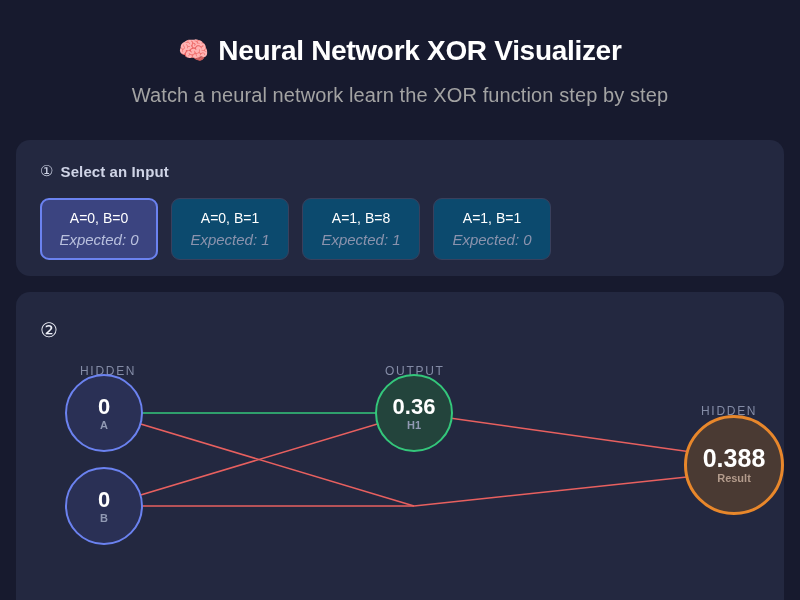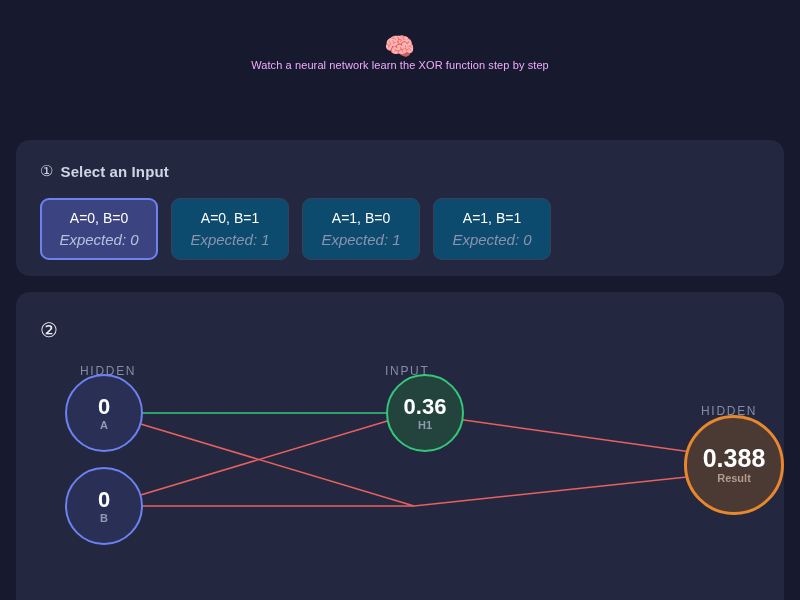--- a/index.html
+++ b/index.html
@@ -41,22 +41,23 @@
     justify-content: center;
     gap: 9px;
   }
 
   .brain-icon {
     font-size: 25px;
     line-height: 1;
   }
 
   .app-subtitle {
-    font-size: 11px;
-    color: #f0abfc;
+    margin-top: 16px;
+    font-size: 20px;
+    color: #a3a3a3;
     letter-spacing: 0.1px;
   }
 
   
   .card {
     position: absolute;
     left: 16px;
     width: 768px;
     background: #232840;
     border-radius: 14px;
@@ -209,59 +210,60 @@
   .node-output .node-name { color: #b39b8c; }
 </style>
 </head>
 <body>
 
 <div class="page">
 
   <div class="header">
     <div class="app-title">
       <span class="brain-icon">🧠</span>
+      <span>Neural Network XOR Visualizer</span>
     </div>
     <div class="app-subtitle">Watch a neural network learn the XOR function step by step</div>
   </div>
 
   <div class="card card-input">
     <div class="section-title">
       <span class="step-num">①</span>
       <span>Select an Input</span>
     </div>
 
     <div class="options">
       <div class="option selected">
         <span class="option-label">A=0, B=0</span>
         <span class="option-expected">Expected: 0</span>
       </div>
       <div class="option">
         <span class="option-label">A=0, B=1</span>
         <span class="option-expected">Expected: 1</span>
       </div>
       <div class="option">
-        <span class="option-label">A=1, B=0</span>
+        <span class="option-label">A=1, B=8</span>
         <span class="option-expected">Expected: 1</span>
       </div>
       <div class="option">
         <span class="option-label">A=1, B=1</span>
         <span class="option-expected">Expected: 0</span>
       </div>
     </div>
   </div>
 
   <div class="card card-network">
     <div class="section-title section-title-lg">
       <span class="step-num step-num-lg">②</span>
     </div>
 
     <div class="network">
 
       <div class="layer-label lbl-input">HIDDEN</div>
-      <div class="layer-label lbl-hidden">INPUT</div>
+      <div class="layer-label lbl-hidden">OUTPUT</div>
       <div class="layer-label lbl-output">HIDDEN</div>
 
       <svg class="edges" viewBox="0 0 736 250">
 
         <line x1="64" y1="49" x2="374" y2="49" stroke="#34c77b" stroke-width="1.6"></line>
 
         <line x1="64" y1="49" x2="374" y2="142" stroke="#e8605f" stroke-width="1.6"></line>
 
         <line x1="64" y1="142" x2="374" y2="49" stroke="#e8605f" stroke-width="1.6"></line>
 
@@ -274,21 +276,21 @@
 
       <div class="node node-input" style="left:25px; top:10px;">
         <span class="node-value">0</span>
         <span class="node-name">A</span>
       </div>
       <div class="node node-input" style="left:25px; top:103px;">
         <span class="node-value">0</span>
         <span class="node-name">B</span>
       </div>
 
-      <div class="node node-hidden" style="left:346px; top:10px;">
+      <div class="node node-hidden" style="left:335px; top:10px;">
         <span class="node-value">0.36</span>
         <span class="node-name">H1</span>
       </div>
 
       <div class="node node-output" style="left:644px; top:51px;text-align:right;">
         <span class="node-value">0.388</span>
         <span class="node-name">Result</span>
       </div>
 
     </div>

